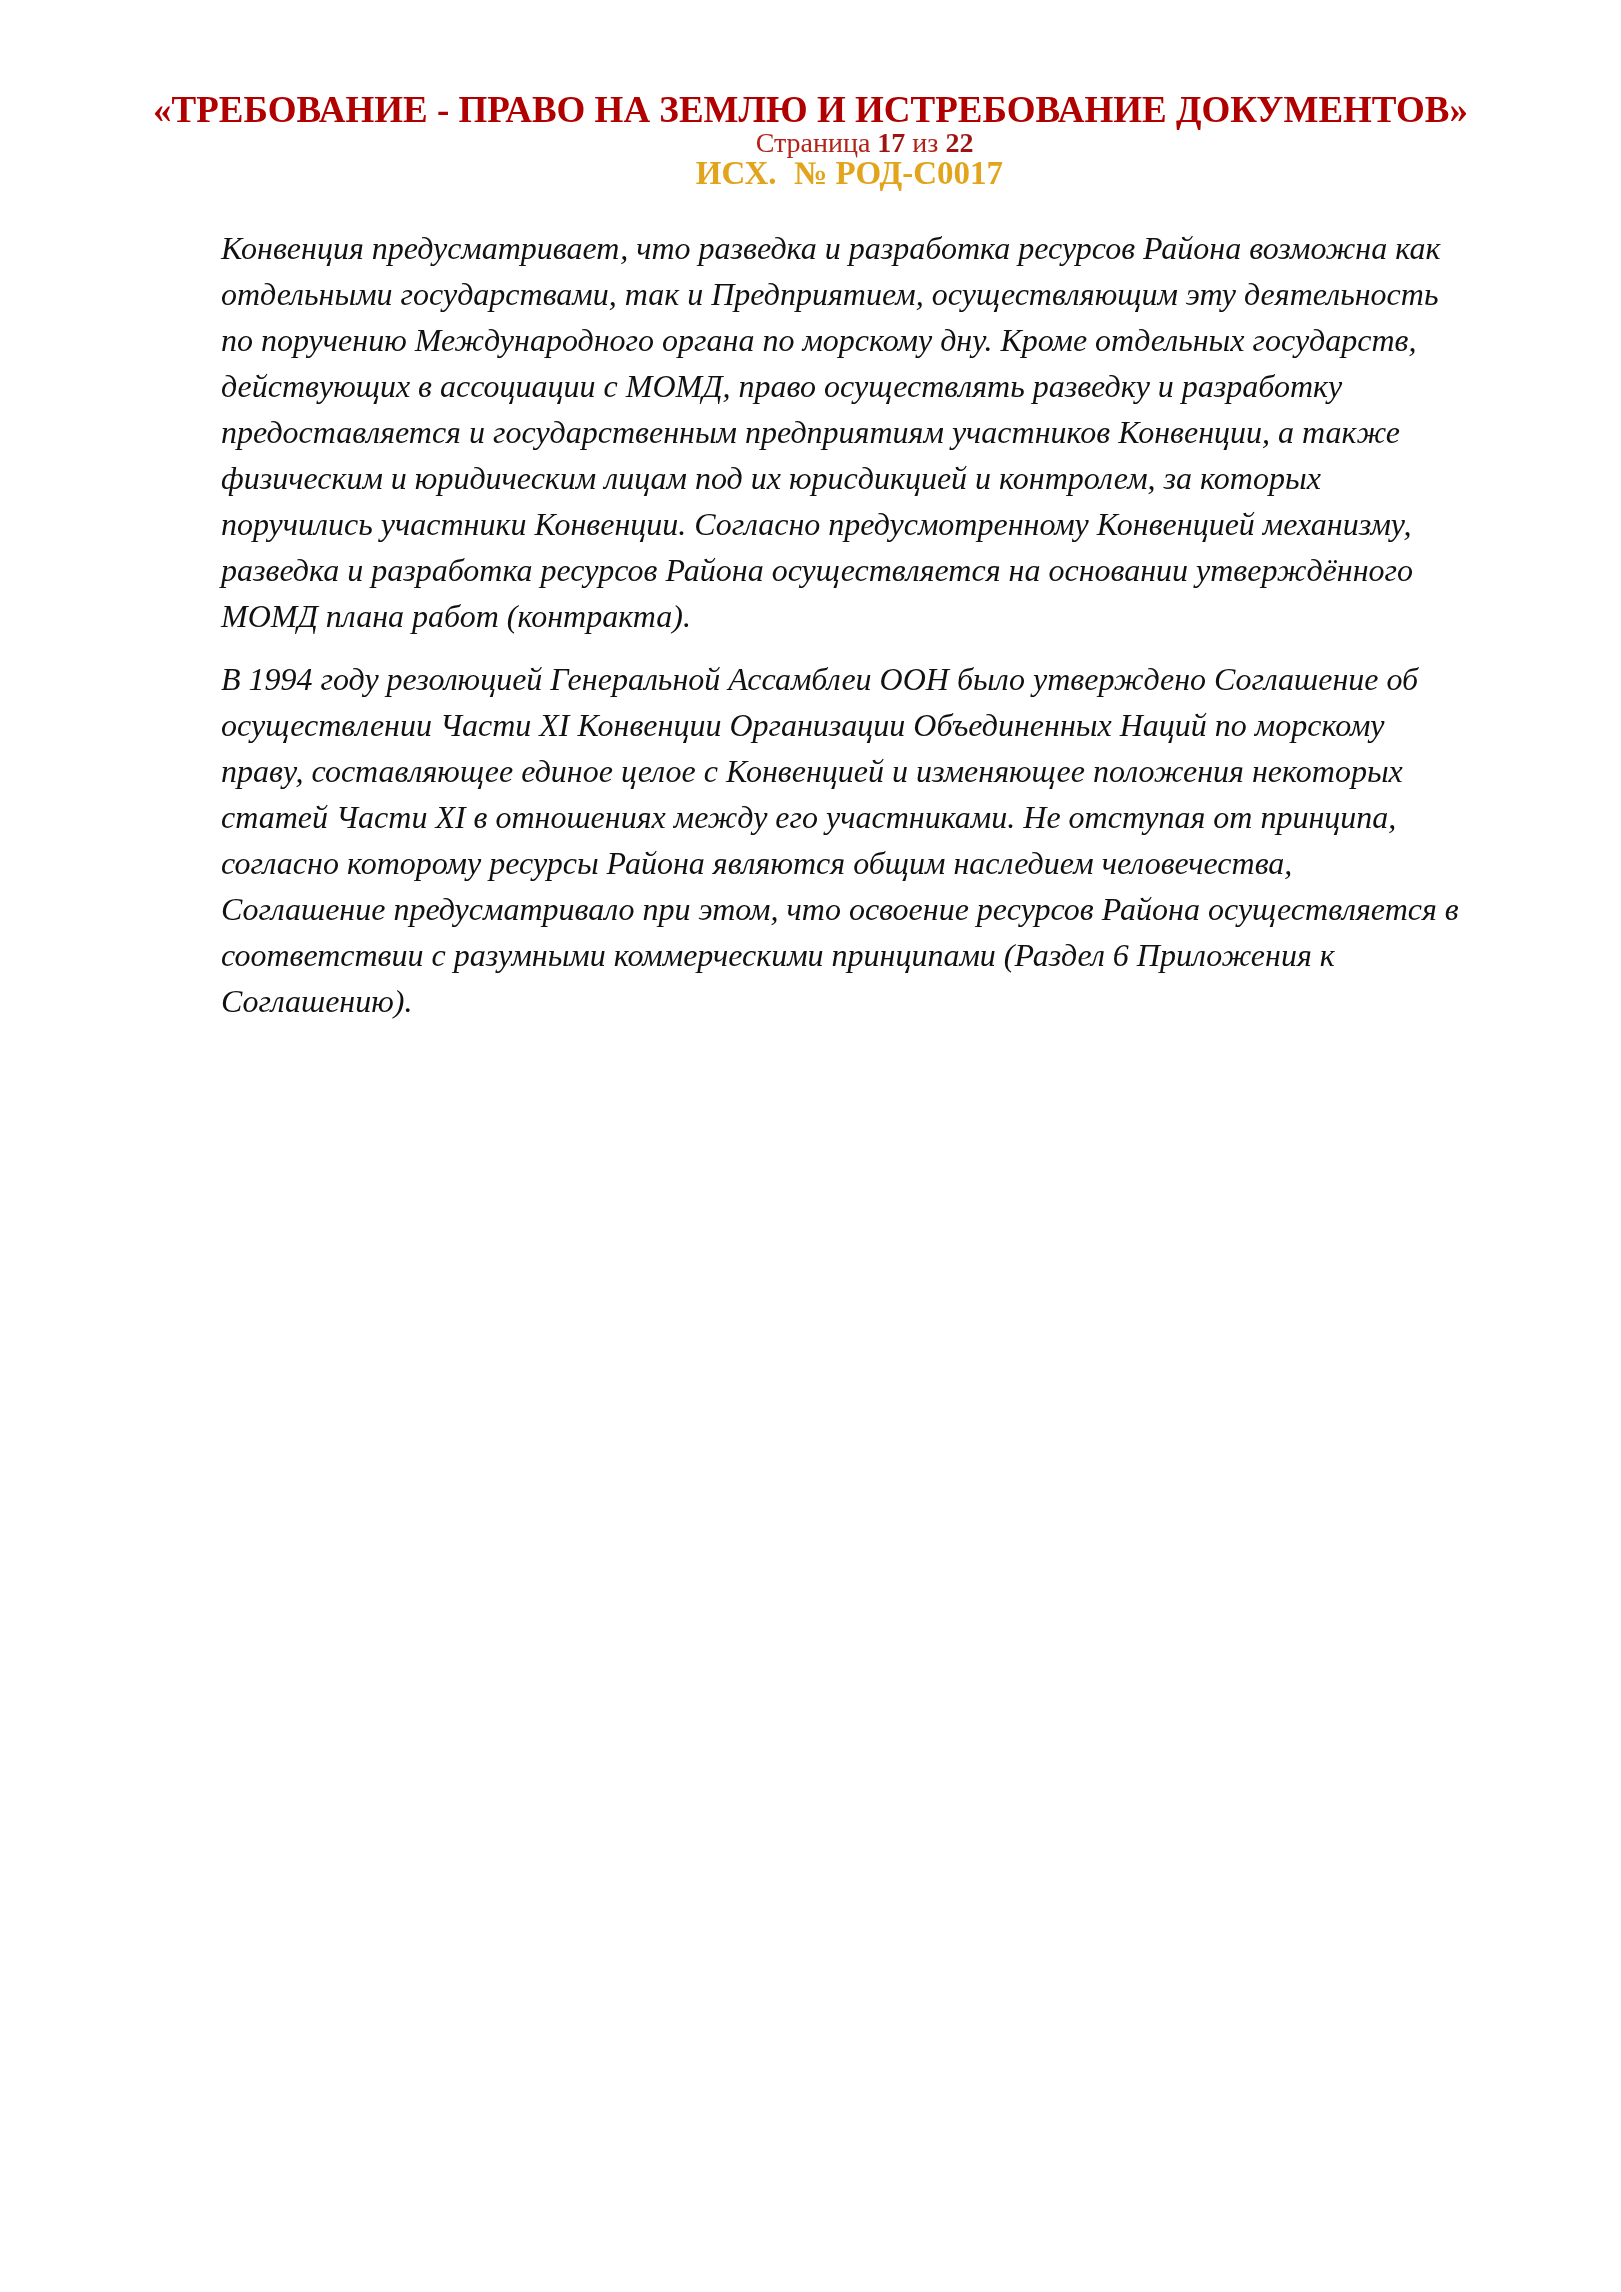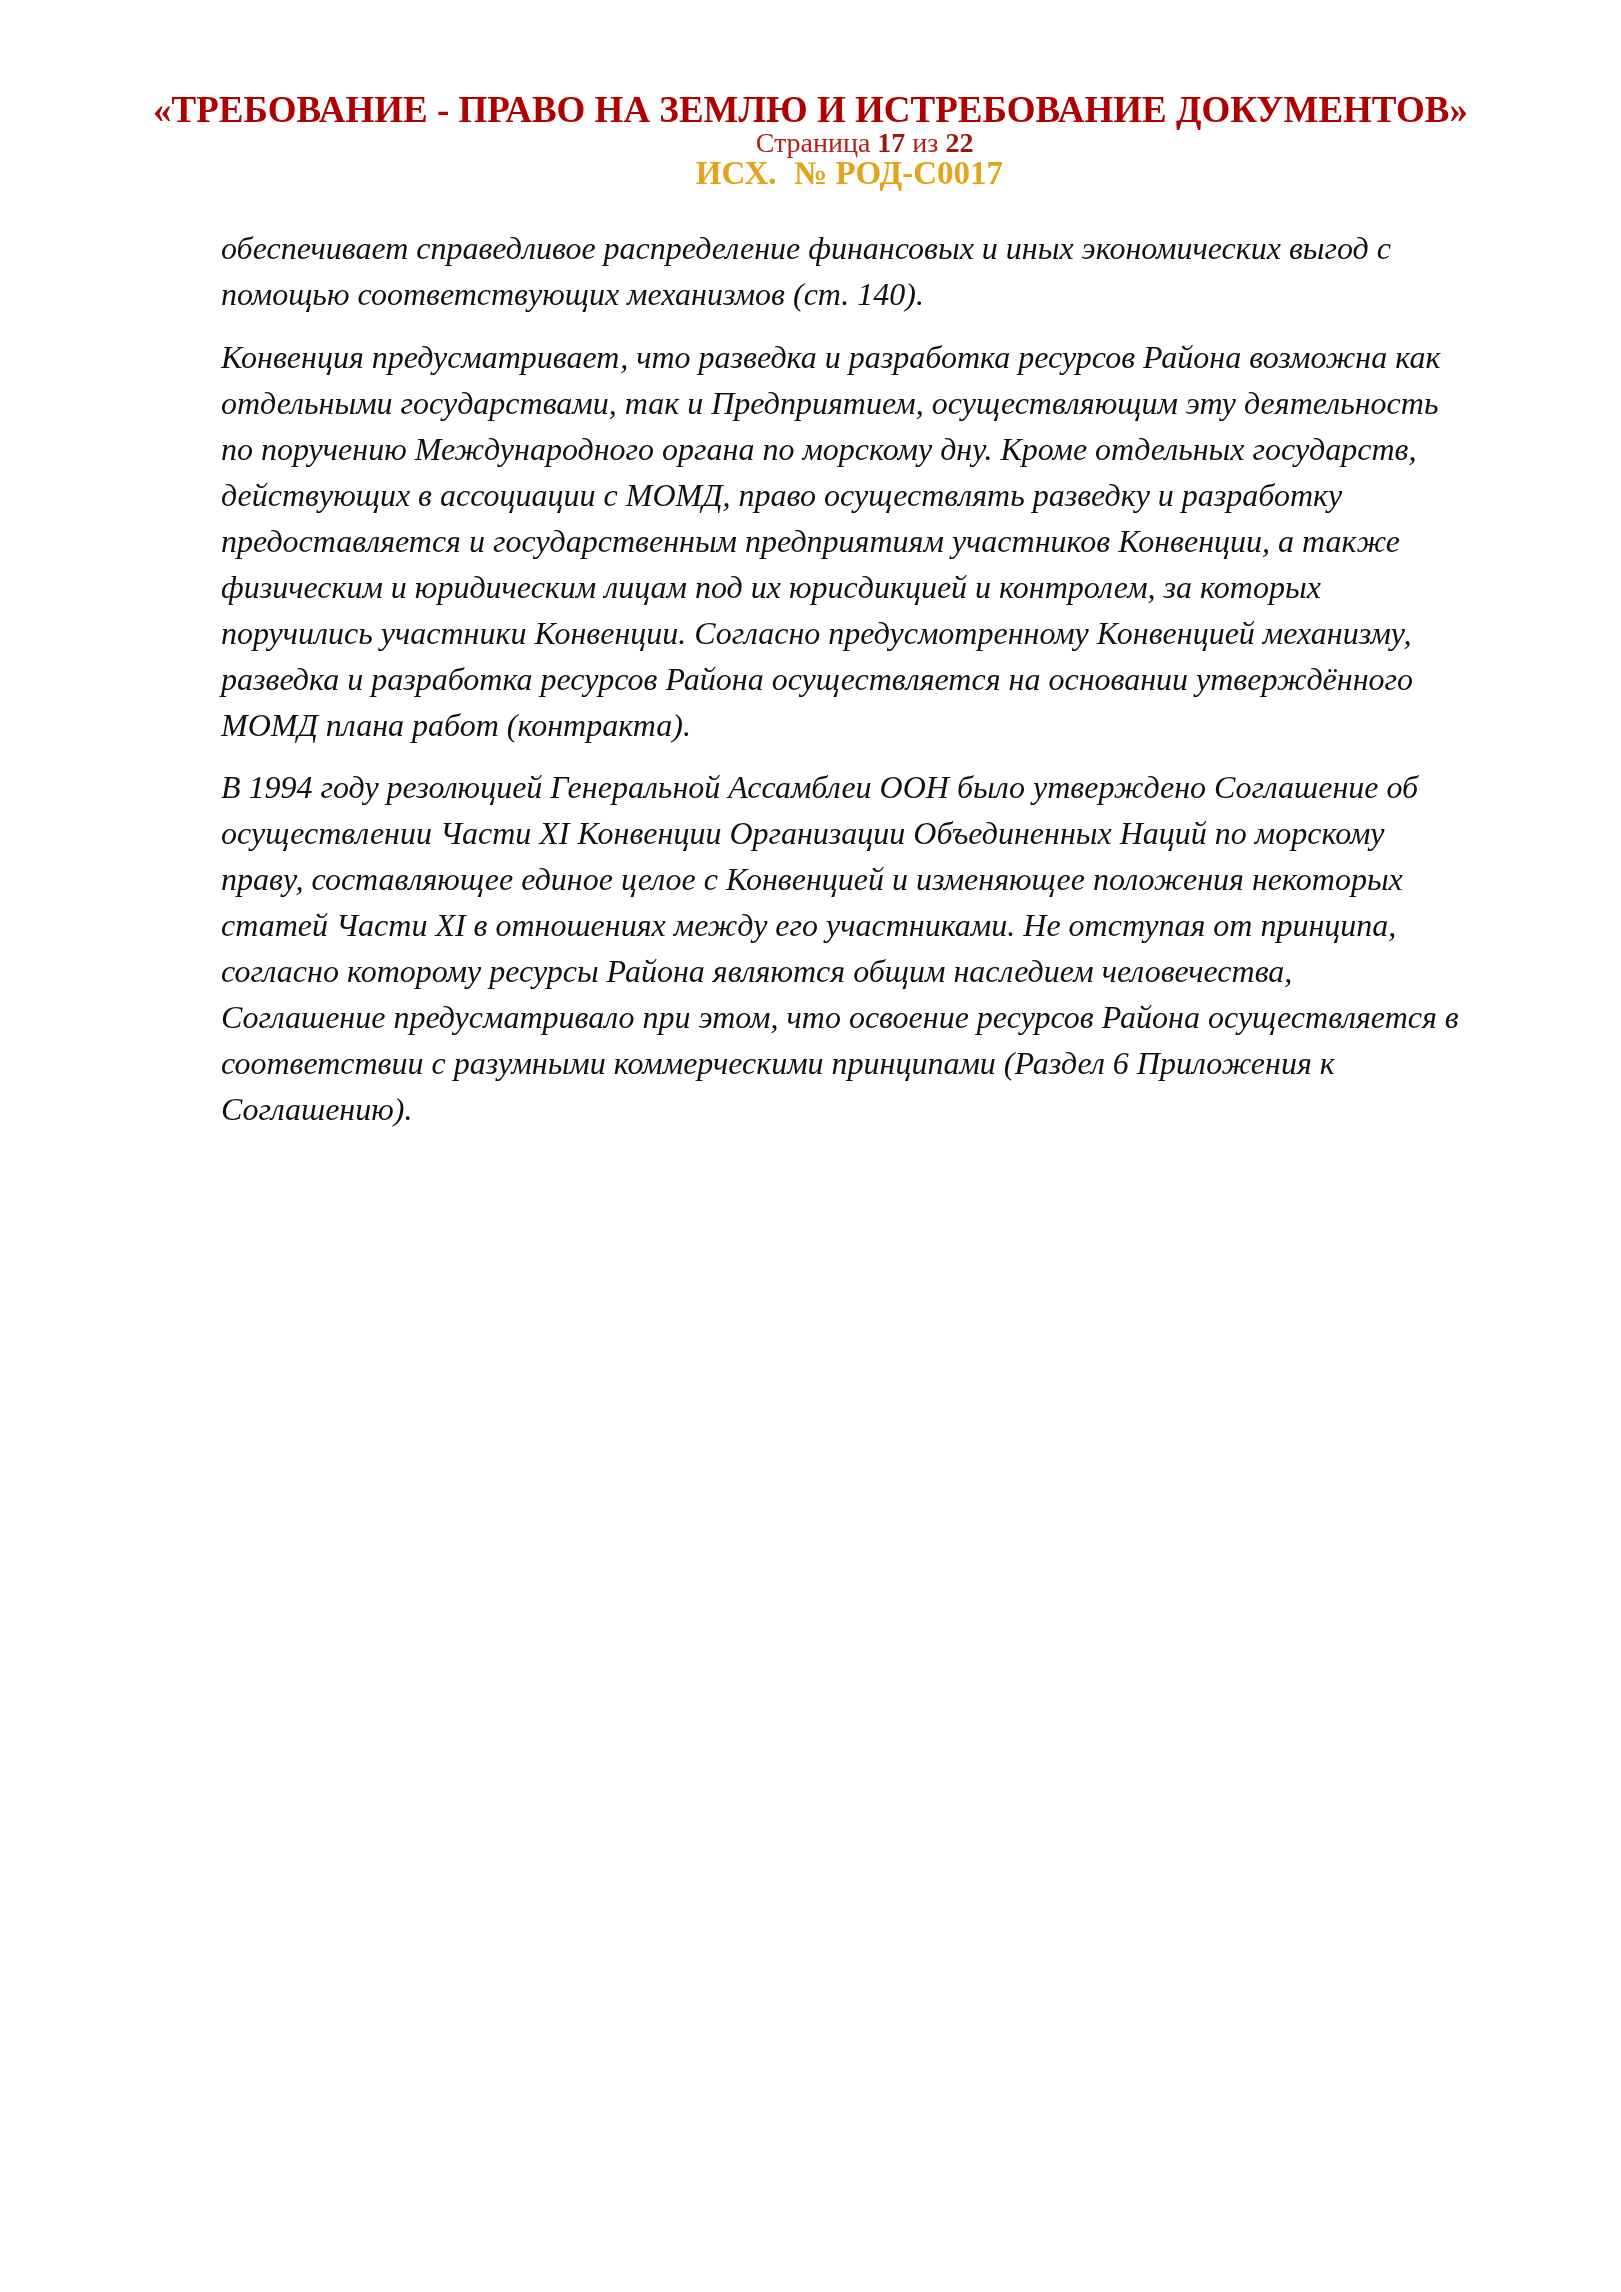--- a/index.html
+++ b/index.html
@@ -82,19 +82,18 @@
 
     <div class="doc-title">«ТРЕБОВАНИЕ - ПРАВО НА ЗЕМЛЮ И ИСТРЕБОВАНИЕ ДОКУМЕНТОВ»</div>
 
     <div class="doc-pageline"><span>Страница</span><span> </span><span class="pg-num">17</span><span> </span><span>из</span><span> </span><span class="pg-num">22</span></div>
 
     <div class="doc-refline"><span class="ref-label">ИСХ.</span><span class="ref-number">№ РОД-С0017</span></div>
 
   </header>
 
   <main class="doc-body">
-    <p>обеспечивает справедливое распределение финансовых и иных экономических выгод с<br>помощью соответствующих механизмов (ст. 140).</p>
     <p>Конвенция предусматривает, что разведка и разработка ресурсов Района возможна как<br>отдельными государствами, так и Предприятием, осуществляющим эту деятельность<br>по поручению Международного органа по морскому дну. Кроме отдельных государств,<br>действующих в ассоциации с МОМД, право осуществлять разведку и разработку<br>предоставляется и государственным предприятиям участников Конвенции, а также<br>физическим и юридическим лицам под их юрисдикцией и контролем, за которых<br>поручились участники Конвенции. Согласно предусмотренному Конвенцией механизму,<br>разведка и разработка ресурсов Района осуществляется на основании утверждённого<br>МОМД плана работ (контракта).</p>
     <p>В 1994 году резолюцией Генеральной Ассамблеи ООН было утверждено Соглашение об<br>осуществлении Части XI Конвенции Организации Объединенных Наций по морскому<br>праву, составляющее единое целое с Конвенцией и изменяющее положения некоторых<br>статей Части XI в отношениях между его участниками. Не отступая от принципа,<br>согласно которому ресурсы Района являются общим наследием человечества,<br>Соглашение предусматривало при этом, что освоение ресурсов Района осуществляется в<br>соответствии с разумными коммерческими принципами (Раздел 6 Приложения к<br>Соглашению).</p>
   </main>
 
 </div>
 
 
 </body></html>

